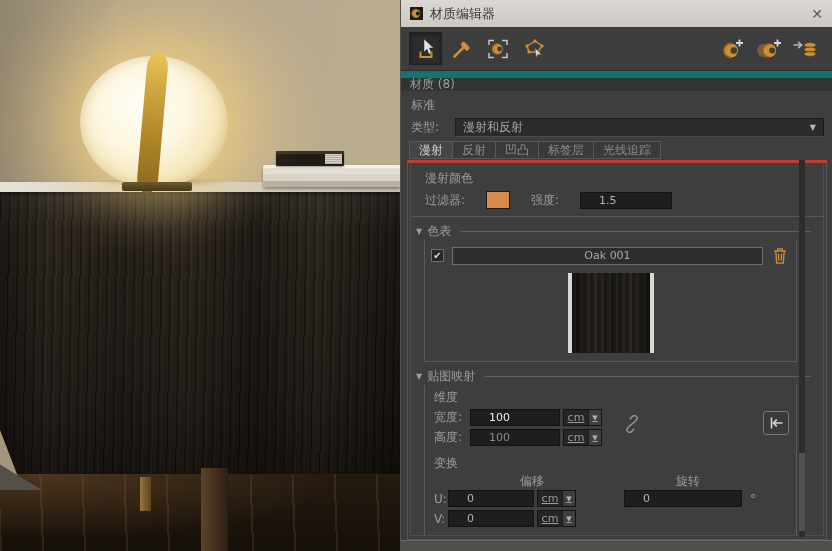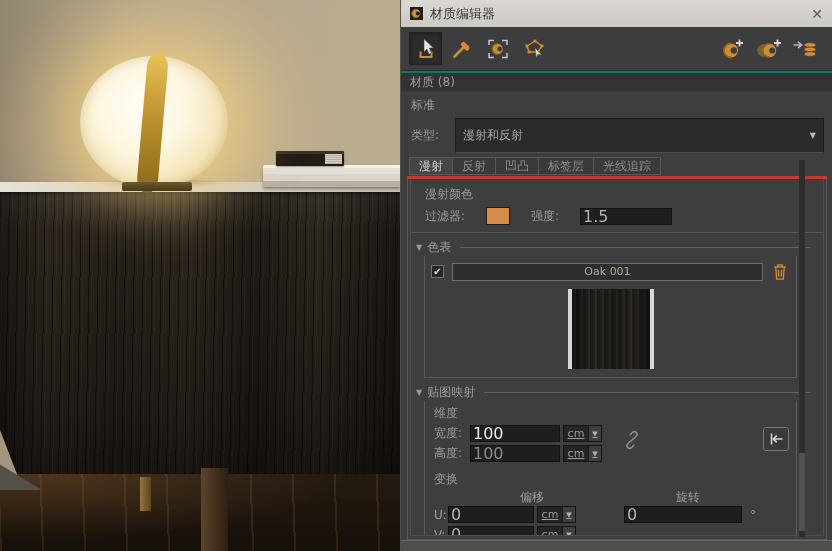--- a/index.html
+++ b/index.html
@@ -68,40 +68,40 @@
            background: linear-gradient(#dbd8d3,#ccc9c3); color:#3d3b38; font-size:13px; }
   .title-icon { width:13px; height:13px; flex:none; display:block; }
   .close-btn { margin-left:auto; color:#5d5b57; font-size:14px; line-height:14px; cursor:default; }
   .toolbar { height:44px; flex:none; display:flex; align-items:center; padding:0 8px;
            background:#3d3d3d; border-bottom:1px solid #2d2d2d; }
   .tbtn { width:33px; height:33px; display:flex; align-items:center; justify-content:center;
            margin-right:3px; border-radius:2px; }
   .tbtn.active { background:#2c2c2c; box-shadow: inset 0 0 0 1px #222, inset 0 1px 4px rgba(0,0,0,.6); }
   .tb-right { margin-left:auto; display:flex; align-items:center; }
   .matheader { height:20px; flex:none; display:flex; align-items:center; padding:0 9px;
-           background:#333; border-top:2px solid #0f766e; color:#9c9c9c; }
+           background:#333; border-top:7px solid #0f766e; color:#9c9c9c; }
   .std-label { margin:6px 0 0 10px; flex:none; }
   .type-row { display:flex; align-items:center; gap:16px; margin:4px 8px 0 10px; flex:none; }
-  .dropdown { flex:1; height:35px; background:#2b2b2b; border:1px solid #1b1b1b; border-bottom-color:#4c4c4c;
+  .dropdown { flex:1; height:19px; background:#2b2b2b; border:1px solid #1b1b1b; border-bottom-color:#4c4c4c;
            display:flex; align-items:center; padding:0 7px; color:#a6a6a6; }
   .dd-arrow { margin-left:auto; font-size:8px; color:#b8b8b8; }
   .tabs { display:flex; margin:4px 0 0 8px; flex:none; }
   .tab { height:18px; line-height:16px; padding:0 9px; color:#8d8d8d; background:#3a3a3a;
            border:1px solid #585858; border-right:none; }
   .tab:last-child { border-right:1px solid #585858; }
   .tab.active { color:#d4d4d4; background:#454545; }
   .redline { height:3px; flex:none; margin:1px 5px 0 6px; background:#c33a35; }
   .tabpage { flex:1; margin:0 5px 0 6px; border:1px solid #575757; border-top:none; overflow:hidden; position:relative; }
   .pageinner { position:absolute; left:2px; right:2px; top:0; bottom:3px;
            border:1px solid #505050; border-top:none; display:flex; flex-direction:column; overflow:hidden; }
   .group-label { margin:7px 0 0 14px; flex:none; }
   .filter-row { display:flex; align-items:center; gap:21px; margin:4px 0 0 14px; flex:none; }
   .swatch { width:24px; height:18px; border:1px solid #1e1e1e; }
   .inp { height:17px; background:#1e1e1e; border:1px solid #131313; color:#b4b4b4;
-           font-size:16px; padding:0 2px; font-family:inherit; }
+           font-size:11px; padding:0 18px; font-family:inherit; }
   .inp.hot { color:#ececec; }
   .inp.dim { color:#8b8b8b; }
   .strength-inp { width:92px; }
   .sep { height:1px; background:#585858; margin:7px 0 0 0; flex:none; }
   .ghead { display:flex; align-items:center; gap:5px; margin:6px 12px 0 5px; flex:none; }
   .tri { font-size:8px; color:#9a9a9a; }
   .gline { flex:1; height:1px; background:#606060; margin-left:4px; }
   .gbox { border:1px solid #5a5a5a; border-top:none; margin:0 26px 0 13px; position:relative; flex:none; }
   .gbox.grow { flex:1; margin-bottom:4px; }
   .oak-row { display:flex; align-items:center; gap:8px; padding:6px 7px 0 6px; }

